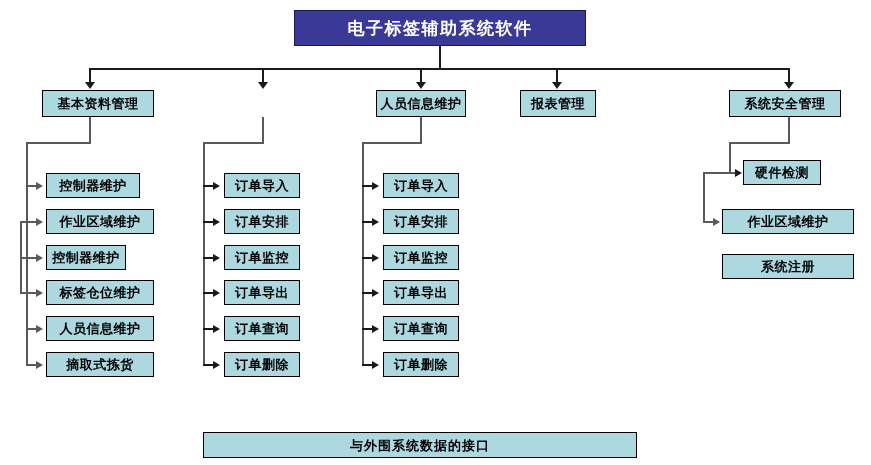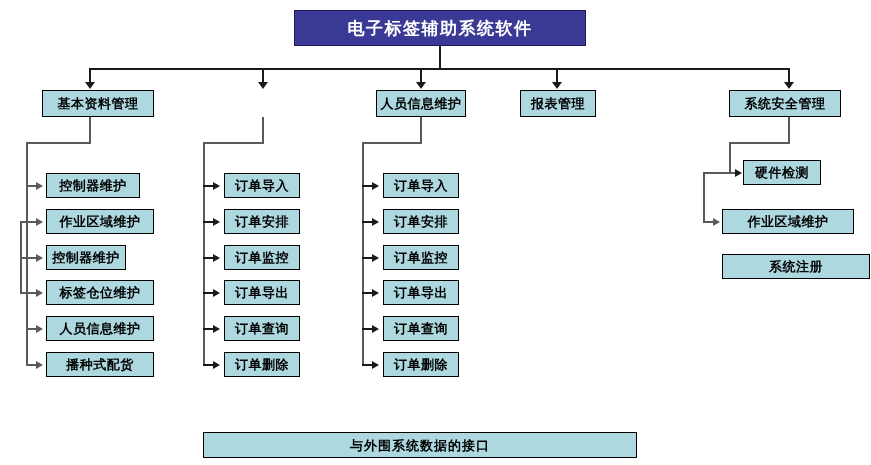--- a/index.html
+++ b/index.html
@@ -126,21 +126,21 @@
   <div class="arr arr-right grey" style="left:36px; top:325px;"></div>
 
   <div class="ln hl" style="left:26px; top:364px; width:12px;"></div>
   <div class="arr arr-right grey" style="left:36px; top:361px;"></div>
 
   <div class="box leaf" style="left:46px; top:173px; width:94px; height:25px;">控制器维护</div>
   <div class="box leaf" style="left:46px; top:209px; width:108px; height:25px;">作业区域维护</div>
   <div class="box leaf" style="left:46px; top:245px; width:80px; height:25px;">控制器维护</div>
   <div class="box leaf" style="left:46px; top:316px; width:108px; height:25px;">人员信息维护</div>
   <div class="box leaf" style="left:46px; top:280px; width:108px; height:25px;">标签仓位维护</div>
-  <div class="box leaf" style="left:46px; top:352px; width:108px; height:25px;">播种式配货</div>
+  <div class="box leaf" style="left:46px; top:352px; width:108px; height:25px;">摘取式拣货</div>
 
   <div class="ln vl" style="left:262px; top:117px; height:26px;"></div>
   <div class="ln hl" style="left:203px; top:142px; width:61px;"></div>
   <div class="ln vl" style="left:203px; top:142px; height:224px;"></div>
 
   <div class="ln hl dark" style="left:203px; top:185px; width:12px;"></div>
   <div class="arr arr-right" style="left:213px; top:182px;"></div>
   <div class="ln hl dark" style="left:203px; top:221px; width:12px;"></div>
   <div class="arr arr-right" style="left:213px; top:218px;"></div>
   <div class="ln hl dark" style="left:203px; top:257px; width:12px;"></div>
@@ -189,17 +189,17 @@
   <div class="ln hl" style="left:703px; top:172px; width:28px;"></div>
   <div class="ln vl" style="left:703px; top:172px; height:51px;"></div>
 
   <div class="ln hl" style="left:729px; top:172px; width:8px;"></div>
   <div class="arr arr-right" style="left:735px; top:169px;"></div>
   <div class="ln hl" style="left:703px; top:221px; width:12px;"></div>
   <div class="arr arr-right grey" style="left:713px; top:218px;"></div>
 
   <div class="box leaf" style="left:743px; top:160px; width:78px; height:25px;">硬件检测</div>
   <div class="box leaf" style="left:722px; top:209px; width:132px; height:25px;">作业区域维护</div>
-  <div class="box leaf" style="left:722px; top:254px; width:148px; height:25px;">系统注册</div>
+  <div class="box leaf" style="left:722px; top:254px; width:132px; height:25px;">系统注册</div>
 
   <div class="box footer" style="left:203px; top:432px; width:434px; height:26px;">与外围系统数据的接口</div>
 
 </div>
 
 </body></html>

